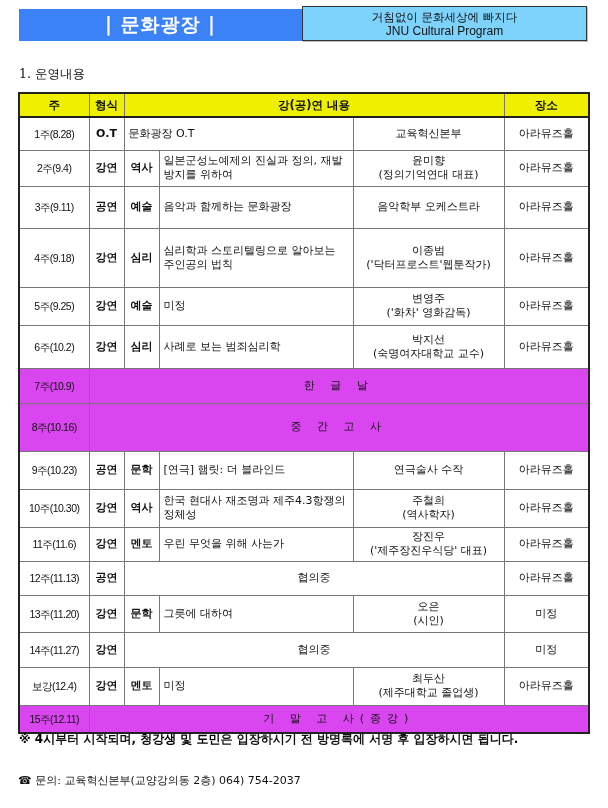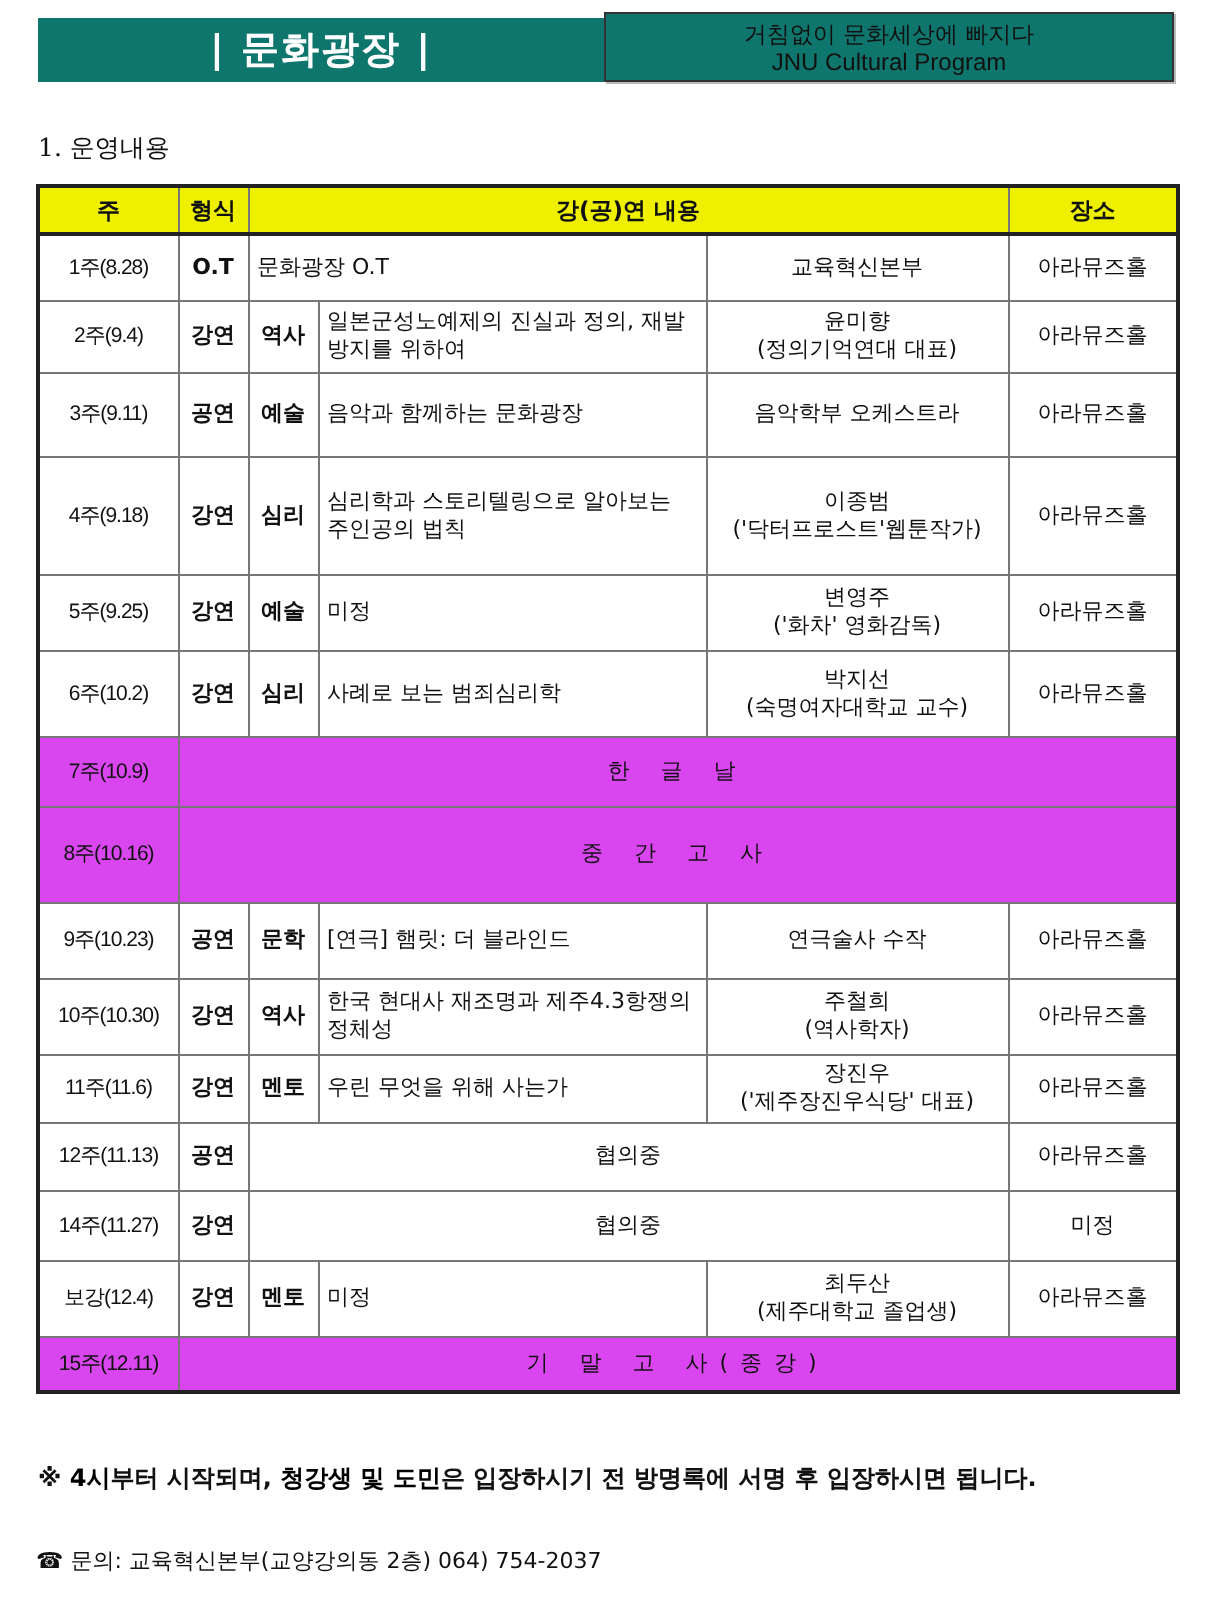--- a/index.html
+++ b/index.html
@@ -1,22 +1,22 @@
 <!DOCTYPE html>
 <html><head>
 <meta charset="utf-8">
 <style>
   html, body { margin:0; padding:0; background:#ffffff; }
   body { width:608px; height:808px; position:relative; overflow:hidden;
          font-family:"DejaVu Sans", sans-serif; color:#111; }
   .banner { position:absolute; left:19px; top:9px; width:283px; height:32px;
-            background:#0f766e; color:#fff; font-size:19px; font-weight:bold;
+            background:#3b82f6; color:#fff; font-size:19px; font-weight:bold;
             display:flex; align-items:center; justify-content:center; letter-spacing:1px; }
   .tagbox { position:absolute; left:302px; top:6px; width:283px; height:33px;
-            border:1px solid #333; background:#0f766e; box-shadow:1px 1px 0 #bbb;
+            border:1px solid #333; background:#7dd3fc; box-shadow:1px 1px 0 #bbb;
             display:flex; flex-direction:column; align-items:center; justify-content:center;
             font-size:11.5px; line-height:14px; }
   .tagbox .en { font-family:"Liberation Sans", sans-serif; font-size:12px; }
   .section { position:absolute; left:19px; top:66px; font-family:"DejaVu Serif", serif; font-size:12.5px; }
   table.sched { position:absolute; left:18px; top:92px; width:570px; border-collapse:collapse;
                 border:2px solid #222; font-size:11px; table-layout:fixed; }
   table.sched td, table.sched th { border:1px solid #777; padding:0 4px; vertical-align:middle; line-height:14px; }
   table.sched th { background:#eef000; font-weight:bold; height:22px; border-bottom:2px solid #222; font-size:11.5px; }
   td.wk { text-align:center; font-family:"Liberation Sans", sans-serif; font-size:10.5px; letter-spacing:-0.5px; border-right:1.5px solid #222; }
   td.fmt, td.cat { text-align:center; font-weight:bold; }
@@ -161,20 +161,31 @@
           <div>('제주장진우식당' 대표)</div>
         </td>
         <td class="place">아라뮤즈홀</td>
       </tr>
       <tr style="height: 34px;">
         <td class="wk">12주(11.13)</td>
         <td class="fmt">공연</td>
         <td class="span" colspan="3">협의중</td>
         <td class="place">아라뮤즈홀</td>
       </tr>
+      <tr style="height: 37px;">
+        <td class="wk">13주(11.20)</td>
+        <td class="fmt">강연</td>
+        <td class="cat">문학</td>
+        <td class="title">그릇에 대하여</td>
+        <td class="who">
+          <div>오은</div>
+          <div>(시인)</div>
+        </td>
+        <td class="place">미정</td>
+      </tr>
       <tr style="height: 35px;">
         <td class="wk">14주(11.27)</td>
         <td class="fmt">강연</td>
         <td class="span" colspan="3">협의중</td>
         <td class="place">미정</td>
       </tr>
       <tr style="height: 38px;">
         <td class="wk">보강(12.4)</td>
         <td class="fmt">강연</td>
         <td class="cat">멘토</td>

